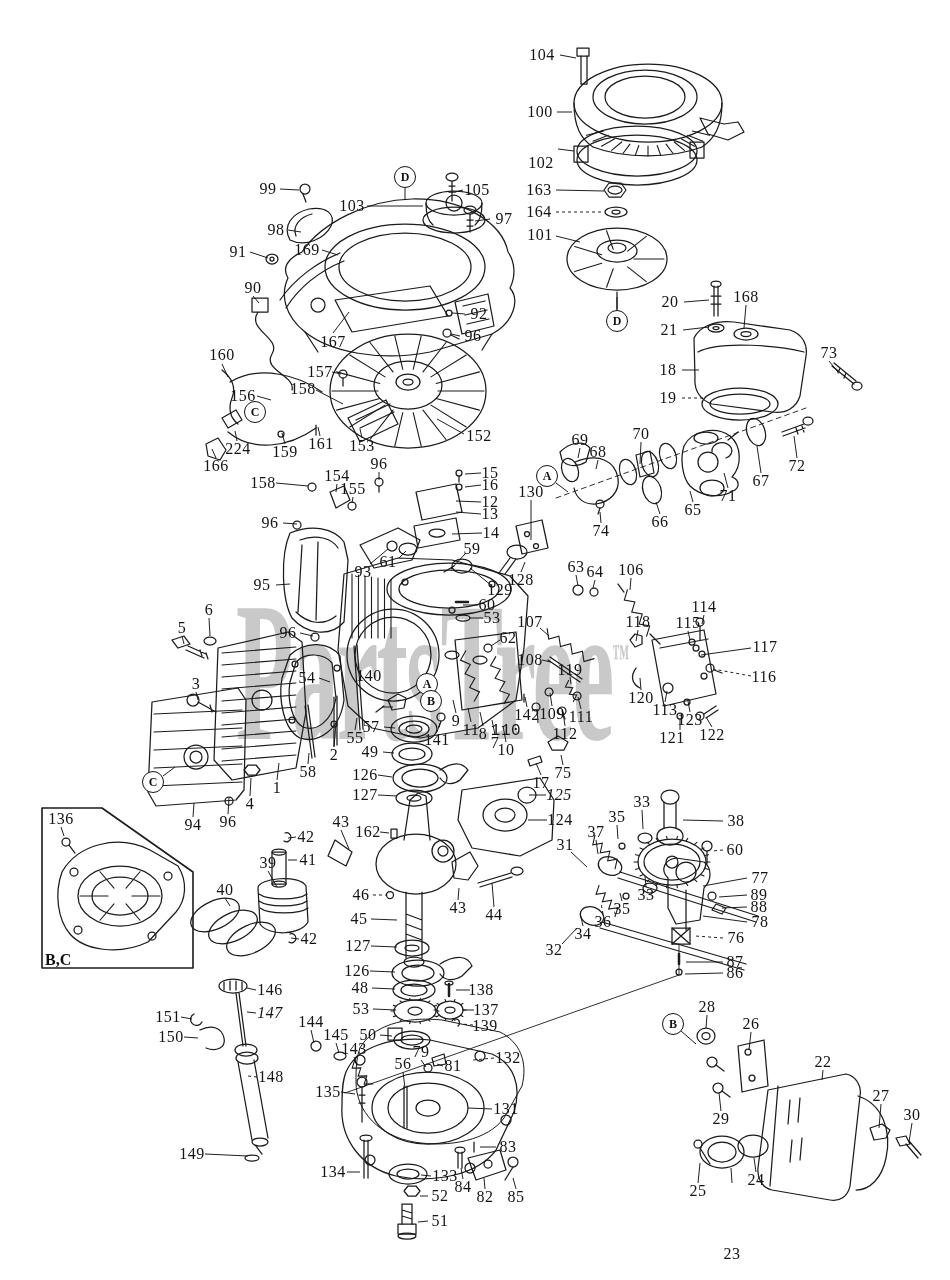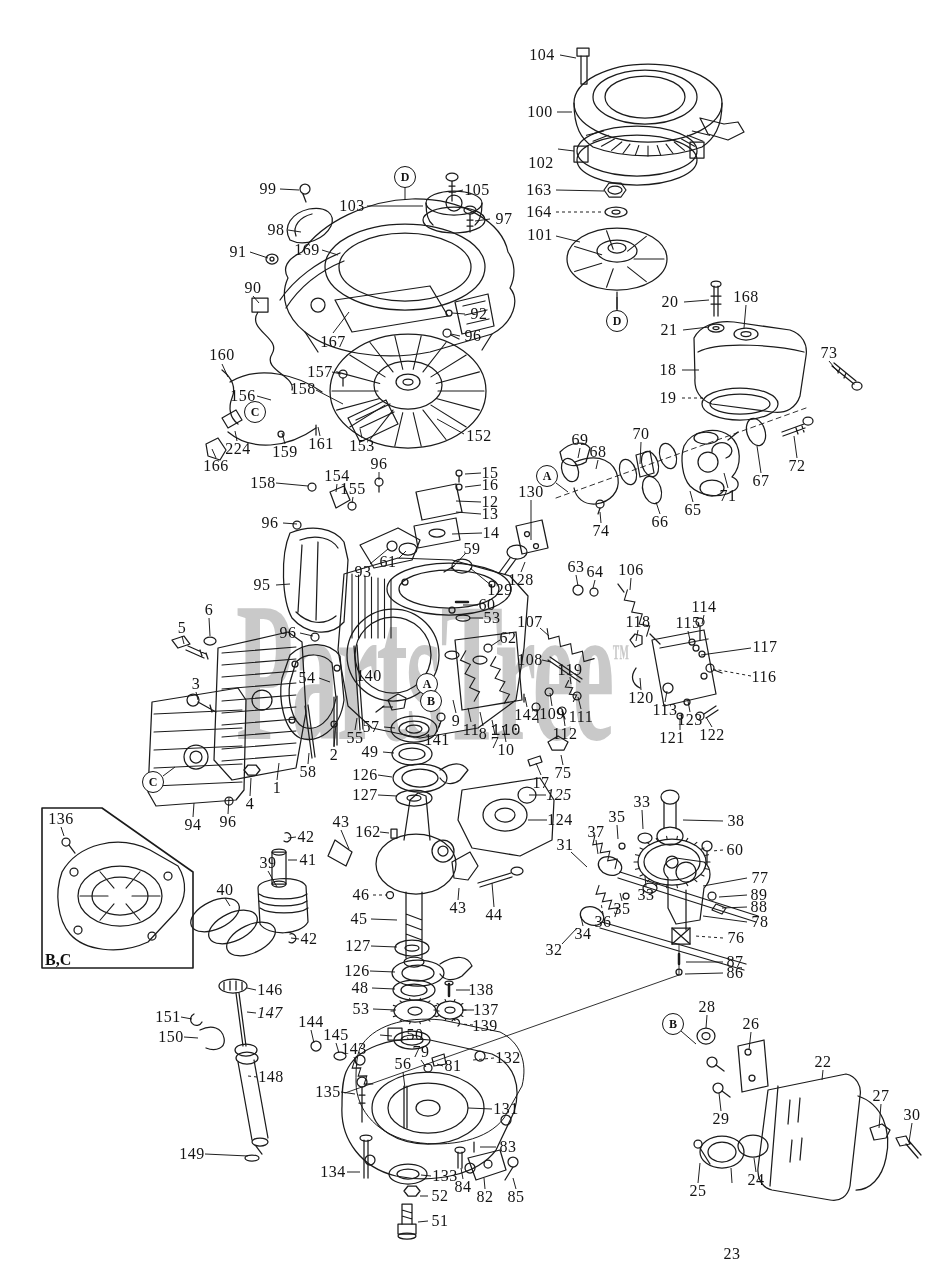--- a/index.html
+++ b/index.html
@@ -789,21 +789,21 @@
       <span class="lbl" style="left: 359px; top: 919px;">45</span>
       <span class="lbl" style="left: 494px; top: 915px;">44</span>
       <span class="lbl" style="left: 458px; top: 908px;">43</span>
       <span class="lbl" style="left: 358px; top: 946px;">127</span>
       <span class="lbl" style="left: 357px; top: 971px;">126</span>
       <span class="lbl" style="left: 360px; top: 988px;">48</span>
       <span class="lbl" style="left: 361px; top: 1009px;">53</span>
       <span class="lbl" style="left: 481px; top: 990px;">138</span>
       <span class="lbl" style="left: 486px; top: 1010px;">137</span>
       <span class="lbl" style="left: 485px; top: 1026px;">139</span>
-      <span class="lbl" style="left: 368px; top: 1035px; margin-left: 47px;">50</span>
+      <span class="lbl" style="left: 368px; top: 1035px;">50</span>
       <span class="lbl" style="left: 541px; top: 783px;">17</span>
       <span class="lbl" style="left: 563px; top: 773px;">75</span>
       <span class="lbl" style="left: 559px; top: 795px; font-style: italic;">125</span>
       <span class="lbl" style="left: 560px; top: 820px;">124</span>
       <span class="lbl" style="left: 565px; top: 845px;">31</span>
       <span class="lbl" style="left: 596px; top: 832px;">37</span>
       <span class="lbl" style="left: 617px; top: 817px;">35</span>
       <span class="lbl" style="left: 642px; top: 802px;">33</span>
       <span class="lbl" style="left: 736px; top: 821px;">38</span>
       <span class="lbl" style="left: 735px; top: 850px;">60</span>

